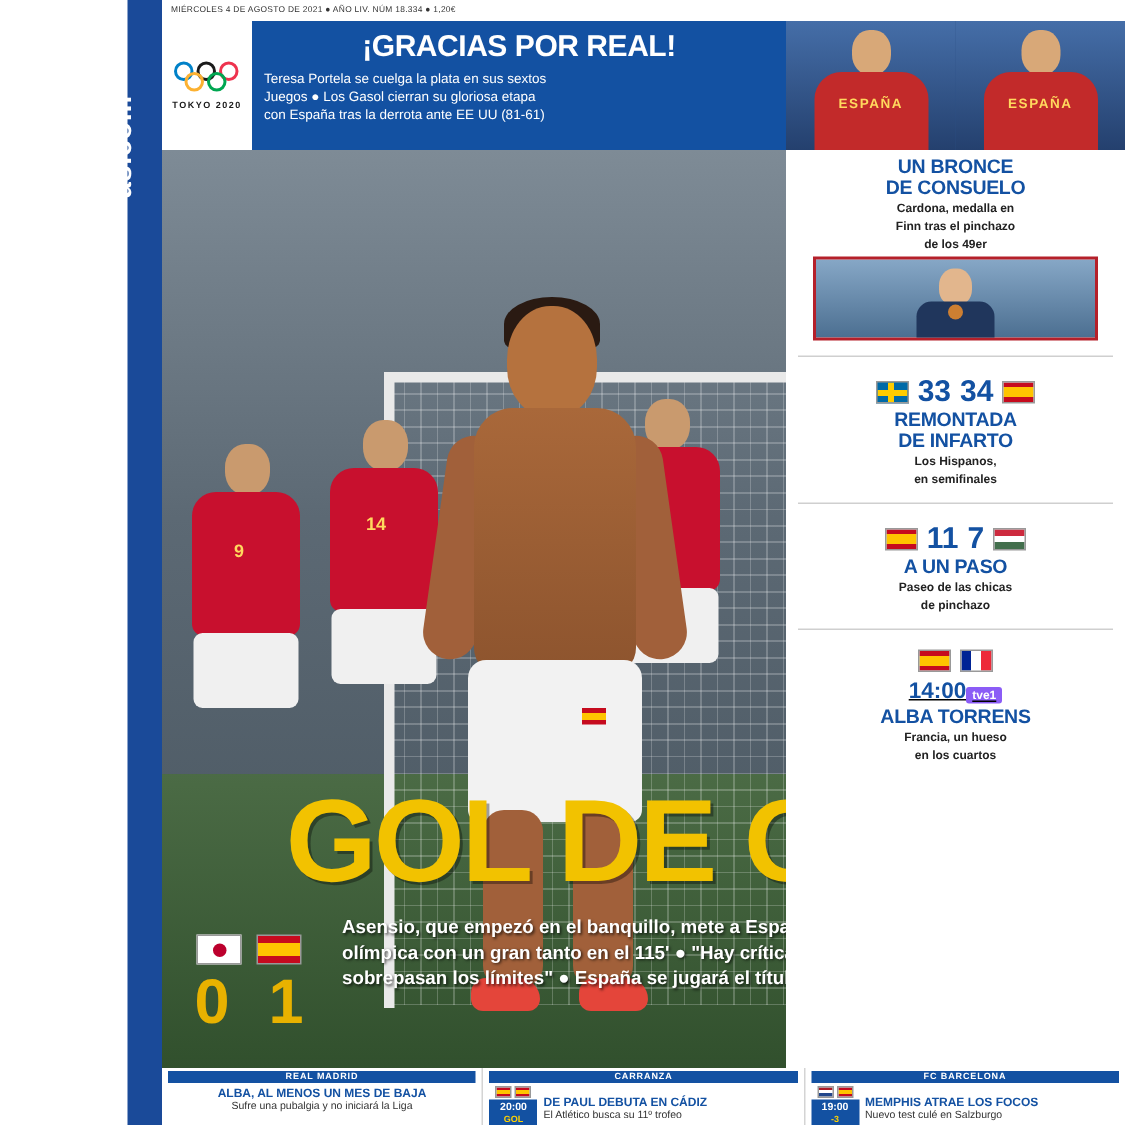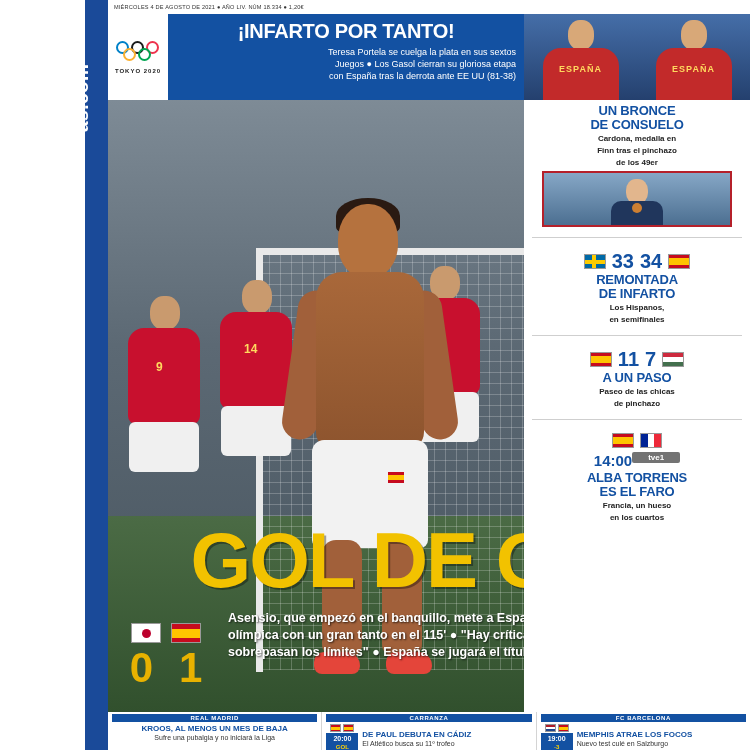--- a/index.html
+++ b/index.html
@@ -100,21 +100,21 @@
     margin: 2px 0 3px 0;
     font-size: 20px;
     font-weight: bold;
     text-align: center;
     letter-spacing: -0.3px;
   }
   .top-banner p {
     margin: 0;
     font-size: 9px;
     line-height: 12px;
-    text-align: right;
+    text-align: left;
   }
   
   .canoe-photo {
     position: absolute;
     left: 168px; top: 14px;
     width: 104px; height: 86px;
     background: linear-gradient(#6ea4cf, #3f79ad 55%, #2e5f8d);
     overflow: hidden;
   }
   .canoe-photo .water {
@@ -217,27 +217,28 @@
   .flag-hu { background: linear-gradient(#cd2a3e 0 33%, #fff 33% 66%, #436f4d 66% 100%); }
   .flag-jp { background: #fff; }
   .flag-jp:after { content:""; position:absolute; left:50%; top:50%; width:9px; height:9px; margin:-4.5px 0 0 -4.5px; background:#bc002d; border-radius:50%; }
   .score-num {
     color: #1351a2;
     font-weight: bold;
     font-size: 20px;
     line-height: 20px;
   }
   .time-row {
-    display: flex; align-items: flex-start; justify-content: center; gap: 0;
+    display: flex; align-items: flex-end; justify-content: center; gap: 0;
     margin: 4px 0 2px 0;
+    text-decoration: underline;
   }
   .time-val { color: #1351a2; font-weight: bold; font-size: 15px; }
   .tv-badge {
-    background: #737373; color: #fff; font-size: 8px; font-weight: bold;
-    padding: 1px 16px; border-radius: 2px;
+    background: #8b5cf6; color: #fff; font-size: 8px; font-weight: bold;
+    padding: 1px 4px; border-radius: 2px;
   }
   
   .main-photo {
     position: absolute;
     left: 108px; top: 100px;
     width: 416px; height: 612px;
     overflow: hidden;
     background: linear-gradient(#7e8b96, #5c6974 40%, #45525c);
   }
   .pitch {
@@ -430,24 +431,24 @@
 
   <div class="canoe-photo">
     <div class="water"></div>
     <div class="boat"></div>
     <div class="paddle"></div>
     <div class="athlete"></div>
     <div class="head"></div>
   </div>
 
   <div class="top-banner">
-    <h1>¡INFARTO POR TANTO!</h1>
+    <h1>¡GRACIAS POR REAL!</h1>
     <p>Teresa Portela se cuelga la plata en sus sextos</p>
     <p>Juegos ● Los Gasol cierran su gloriosa etapa</p>
-    <p>con España tras la derrota ante EE UU (81-38)</p>
+    <p>con España tras la derrota ante EE UU (81-61)</p>
   </div>
 
   <div class="gasol-photos">
     <div class="gasol">
       <div class="g-head"></div>
         <div class="g-body"></div>
       <div class="g-text">ESPAÑA</div>
     </div>
     <div class="gasol">
       <div class="g-head"></div>
@@ -561,30 +562,29 @@
     <div class="rc-block">
       <div class="score-row">
         <span class="flag flag-es"></span>
         <span class="flag flag-fr"></span>
       </div>
       <div class="time-row">
         <span class="time-val">14:00</span>
         <span class="tv-badge">tve1</span>
       </div>
       <div class="rc-title">ALBA TORRENS</div>
-      <div class="rc-title">ES EL FARO</div>
       <div class="rc-sub">Francia, un hueso</div>
       <div class="rc-sub">en los cuartos</div>
     </div>
   </div>
 
   <div class="bottom-strip">
     <div class="bs-cell">
       <div class="bs-club">REAL MADRID</div>
-      <div class="bs-head">KROOS, AL MENOS UN MES DE BAJA</div>
+      <div class="bs-head">ALBA, AL MENOS UN MES DE BAJA</div>
       <div class="bs-sub">Sufre una pubalgia y no iniciará la Liga</div>
     </div>
     <div class="bs-cell">
       <div class="bs-club">CARRANZA</div>
       <div class="bs-inner">
         <div style="min-width:30px;">
           <div class="bs-mini-flags">
             <span class="flag flag-es"></span>
             <span class="flag flag-es"></span>
           </div>

